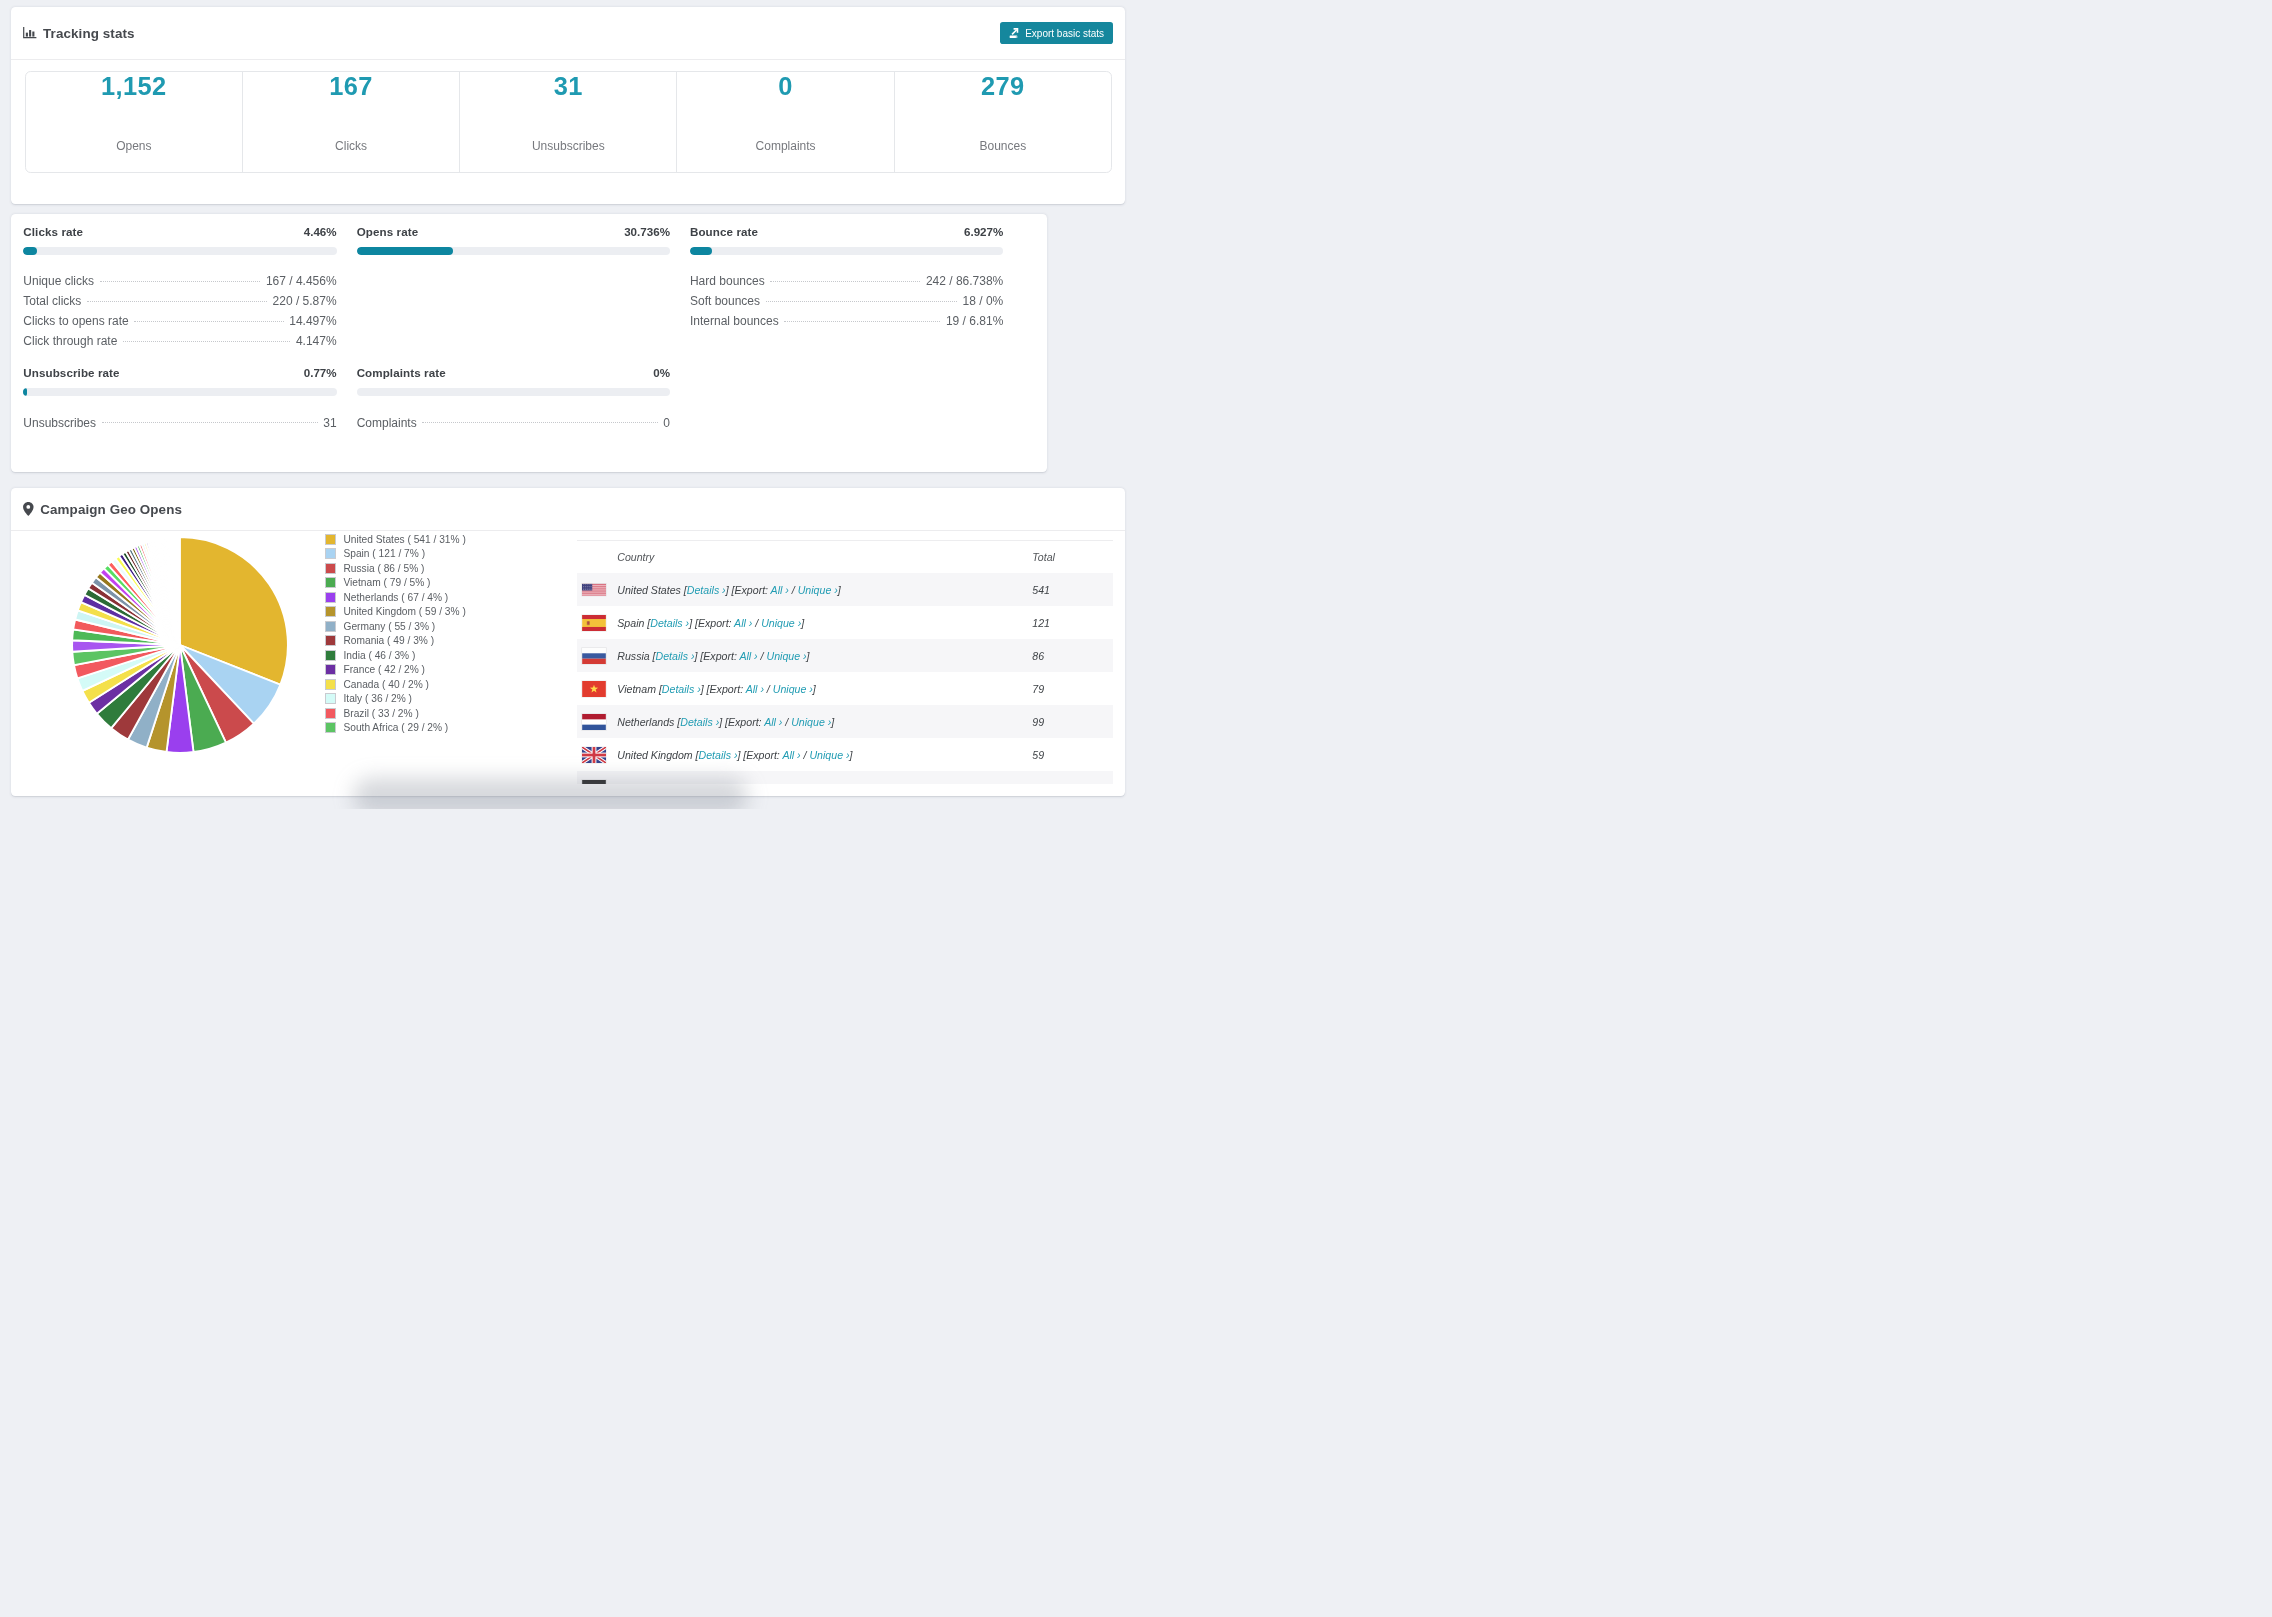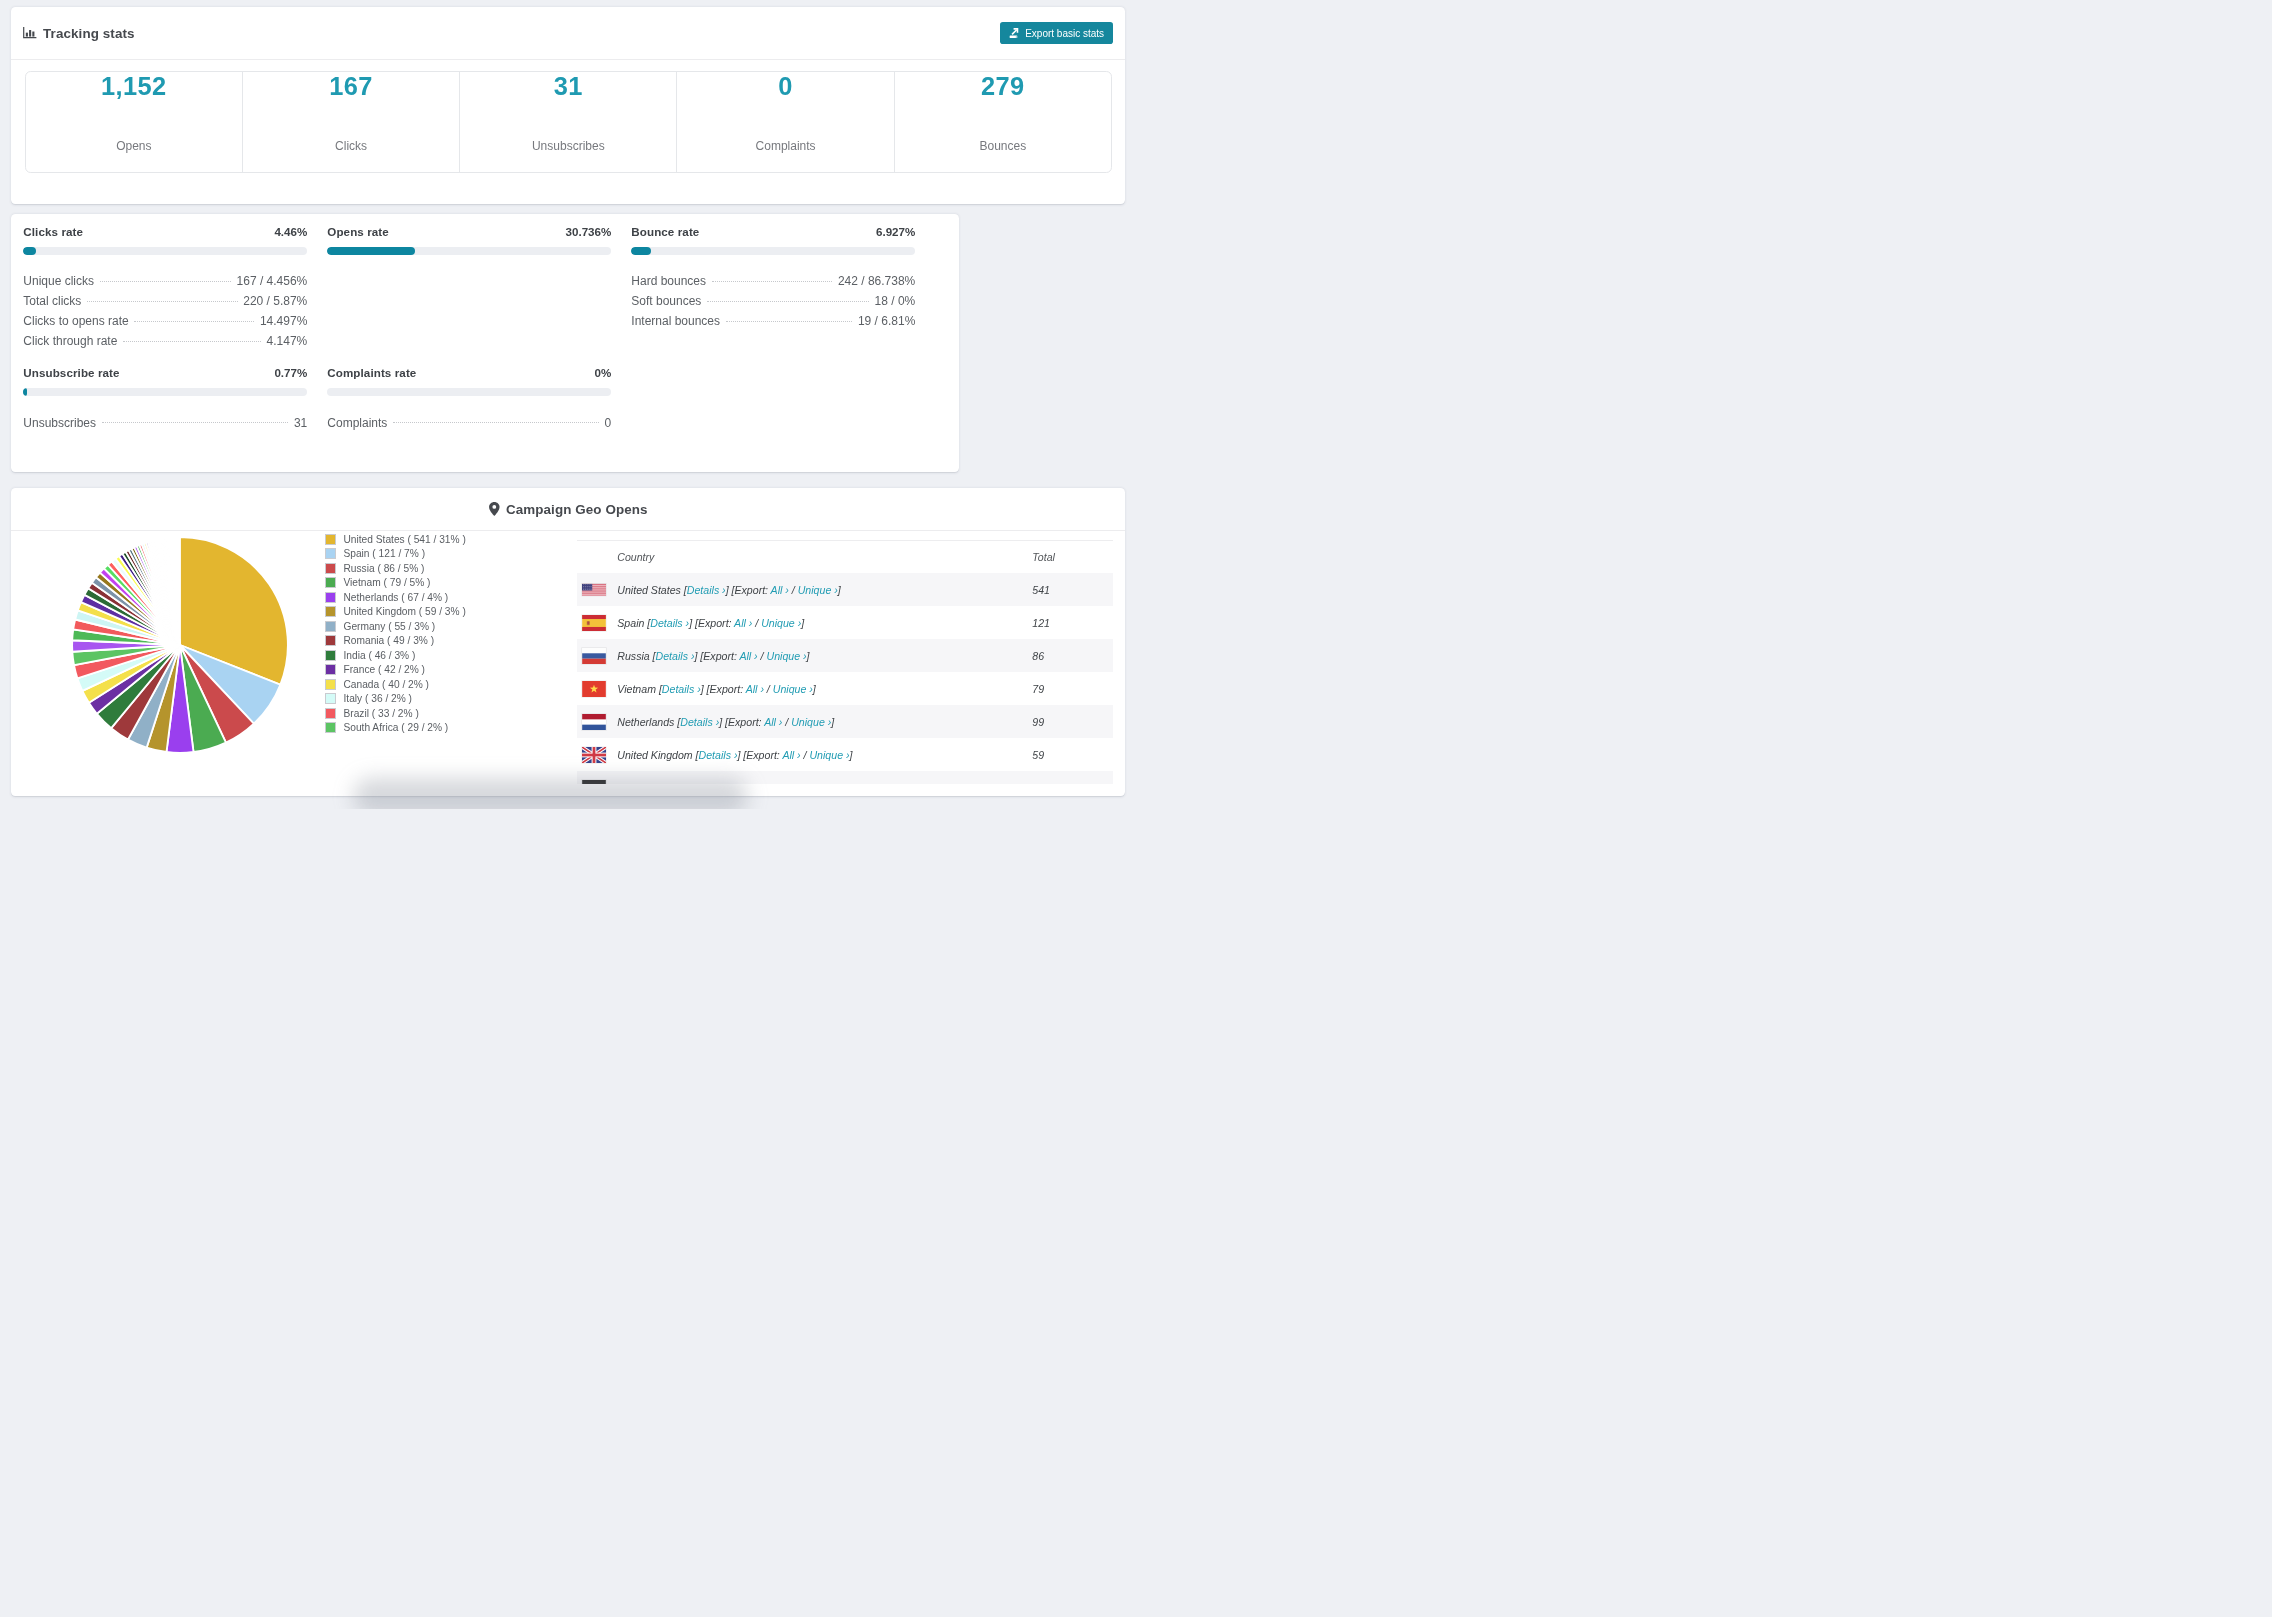--- a/index.html
+++ b/index.html
@@ -19,35 +19,35 @@
   .export-btn{margin-left:auto;display:flex;align-items:center;gap:5.6px;background:#15879D;
     color:#fff;font-size:10px;height:22.6px;padding:0 9.2px;border-radius:2.8px;cursor:pointer;border:none;}
   .stats-row{position:absolute;left:13.4px;right:13.4px;top:64px;height:100px;
     border:0.7px solid #E5E7EA;border-radius:5.6px;display:flex;background:#fff;}
   .stat-cell{flex:1;display:flex;flex-direction:column;align-items:center;justify-content:flex-start;
     border-right:0.7px solid #E5E7EA;gap:32px;}
   .stat-cell:last-child{border-right:none;}
   .stat-value{font-size:25.4px;font-weight:700;color:#1F9AB1;letter-spacing:0.4px;}
   .stat-label{font-size:12px;color:#77797E;margin-top:5.6px;}
 
-  #card-rates{left:11.3px;top:214px;width:948px;height:258px;}
+  #card-rates{left:11.3px;top:214px;width:1036px;height:258px;}
   .rates-grid{display:grid;grid-template-columns:repeat(3,1fr);column-gap:20px;row-gap:17.6px;
     padding:10.6px 44px 0 12px;}
   .rate-head{display:flex;justify-content:space-between;align-items:baseline;height:14px;}
   .rate-title{font-size:11.6px;font-weight:700;color:#3E4247;letter-spacing:0.1px;}
   .rate-value{font-size:11.6px;font-weight:700;color:#3E4247;}
   .bar{height:7.8px;background:#ECEEF2;border-radius:4.2px;margin-top:8.5px;position:relative;overflow:hidden;}
   .bar-fill{position:absolute;left:0;top:0;height:100%;background:#0D86A0;border-radius:4.2px;}
   .rate-rows{margin-top:13.4px;}
   .rate-row{height:20px;display:flex;align-items:flex-end;font-size:12px;color:#5C6065;}
   .dots{flex:1;border-bottom:0.7px dotted #C6C8CC;margin:0 5.6px 6.4px 5.6px;align-self:flex-end;}
   .rr-val{white-space:nowrap;}
 
   #card-geo{left:11.3px;top:488px;width:1114px;height:308px;overflow:hidden;}
-  #card-geo .card-head{height:42px;justify-content:center;}
+  #card-geo .card-head{height:42px;}
   .pie-wrap{position:absolute;left:59px;top:47px;width:220px;height:220px;}
   .legend{position:absolute;left:314px;top:44px;}
   .legend-item{height:14.5px;display:flex;align-items:center;}
   .swatch{width:9.2px;height:9.2px;border:0.7px solid #C9CBD0;margin-right:7px;flex:0 0 auto;}
   .legend-label{font-size:10.2px;color:#5A5E63;white-space:nowrap;}
 
   .geo-table{position:absolute;left:566px;top:52px;width:536px;height:243px;overflow:hidden;
     border-top:0.7px solid #EDEDEF;font-style:italic;}
   .geo-thead{height:32px;position:relative;display:flex;align-items:center;font-size:10.6px;color:#53565A;}
   .th-country{margin-left:40px;}

